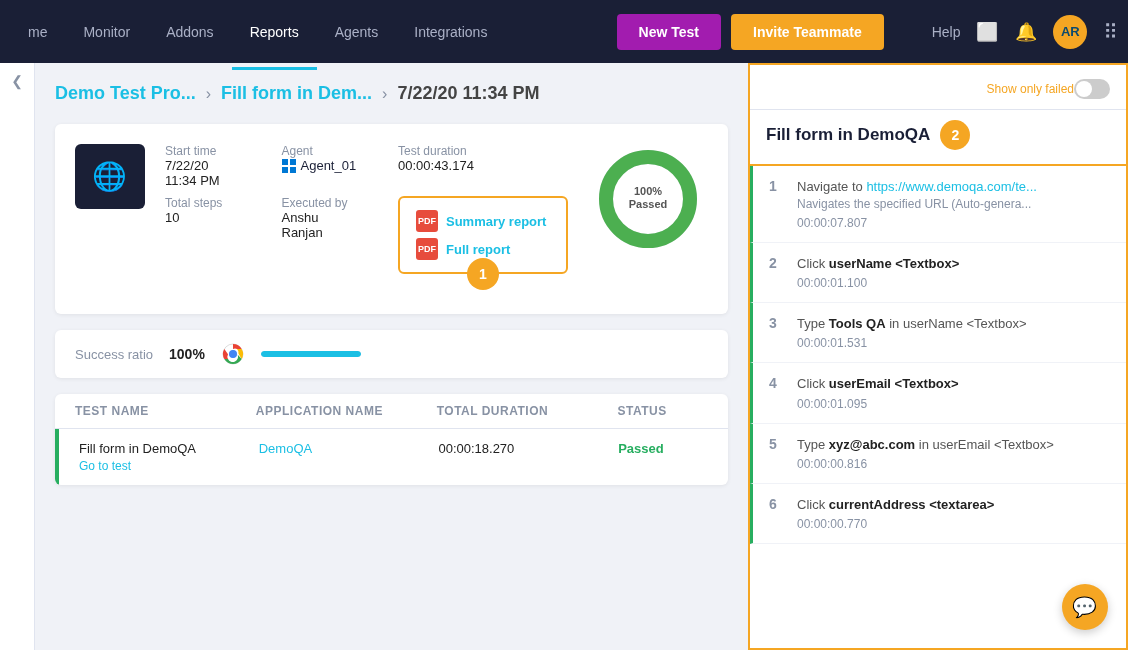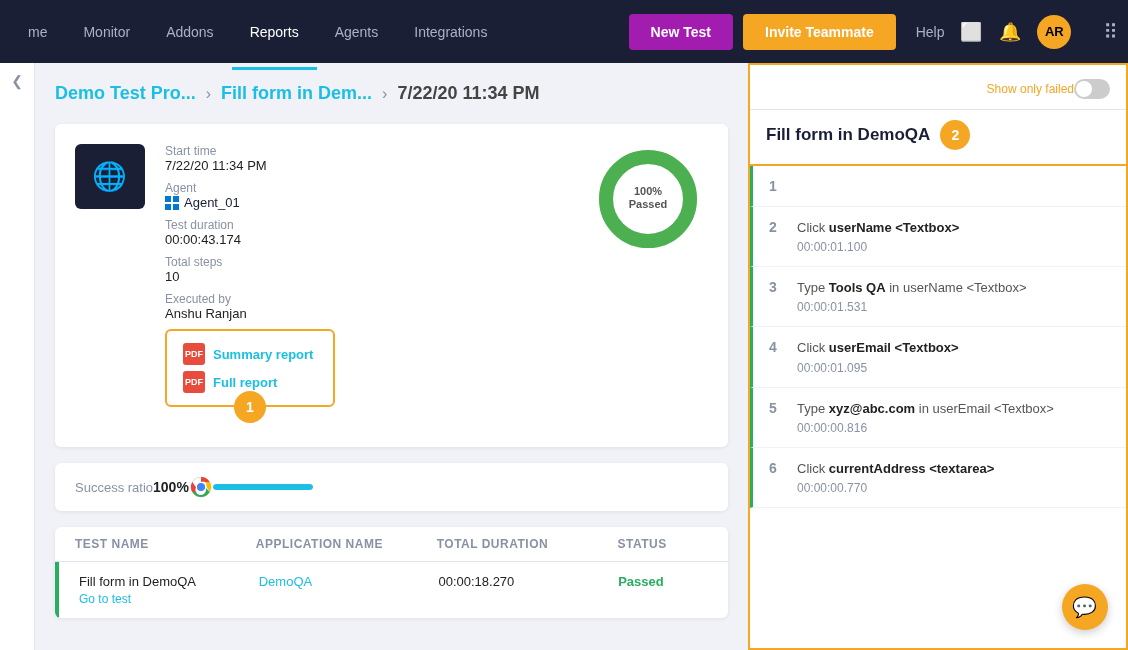--- a/index.html
+++ b/index.html
@@ -57,39 +57,40 @@
       font-size: 14px;
       font-weight: 600;
       cursor: pointer;
       margin-right: 20px;
     }
     .nav-help {
       color: #aab0c6;
       font-size: 14px;
       margin-right: 16px;
       cursor: pointer;
+      margin-left: 28px;
     }
     .nav-icon {
       color: #aab0c6;
       font-size: 18px;
       margin-right: 16px;
       cursor: pointer;
     }
     .nav-avatar {
       background: #f5a623;
-      color: #000000;
+      color: #0c4a6e;
       width: 34px;
       height: 34px;
       border-radius: 50%;
       display: flex;
       align-items: center;
       justify-content: center;
       font-size: 13px;
       font-weight: bold;
-      margin-right: 32px;
+      margin-right: 16px;
       cursor: pointer;
     }
     .nav-grid {
       color: #aab0c6;
       font-size: 20px;
       cursor: pointer;
     }
 
     
     .main-area {
@@ -166,21 +167,21 @@
     }
     .globe-icon {
       color: #fff;
       font-size: 28px;
     }
     .test-meta {
       flex: 1;
     }
     .meta-grid {
       display: grid;
-      grid-template-columns: 1fr;
+      grid-template-columns: 1fr 1fr 1fr;
       gap: 8px 40px;
       margin-bottom: 10px;
     }
     .meta-label {
       color: #8892a4;
       font-size: 12px;
     }
     .meta-value {
       color: #222;
       font-size: 13px;
@@ -261,21 +262,21 @@
     .success-section {
       background: #fff;
       border-radius: 6px;
       padding: 12px 20px;
       margin-bottom: 16px;
       box-shadow: 0 1px 4px rgba(0,0,0,0.07);
     }
     .success-row {
       display: flex;
       align-items: center;
-      gap: 0;
+      gap: 16px;
       text-align: center;
     }
     .success-label {
       color: #8892a4;
       font-size: 13px;
     }
     .success-pct {
       color: #222;
       font-size: 14px;
       font-weight: 600;
@@ -633,20 +634,27 @@
       <div class="toggle-switch"></div>
     </div>
     <div class="right-panel-title-row">
       <span class="right-panel-title">Fill form in DemoQA</span>
       <div class="badge-circle">2</div>
     </div>
     <div class="steps-list">
 
       <div class="step-item">
         <span class="step-num">1</span>
+        <div class="step-content">
+          <div class="step-action">
+            Navigate to <a href="#">https://www.demoqa.com/te...</a>
+          </div>
+          <div class="step-action" style="color:#8892a4; font-size:12px;">Navigates the specified URL (Auto-genera...</div>
+          <div class="step-time">00:00:07.807</div>
+        </div>
       </div>
 
       <div class="step-item">
         <span class="step-num">2</span>
         <div class="step-content">
           <div class="step-action">
             Click <strong>userName &lt;Textbox&gt;</strong>
           </div>
           <div class="step-time">00:00:01.100</div>
         </div>

